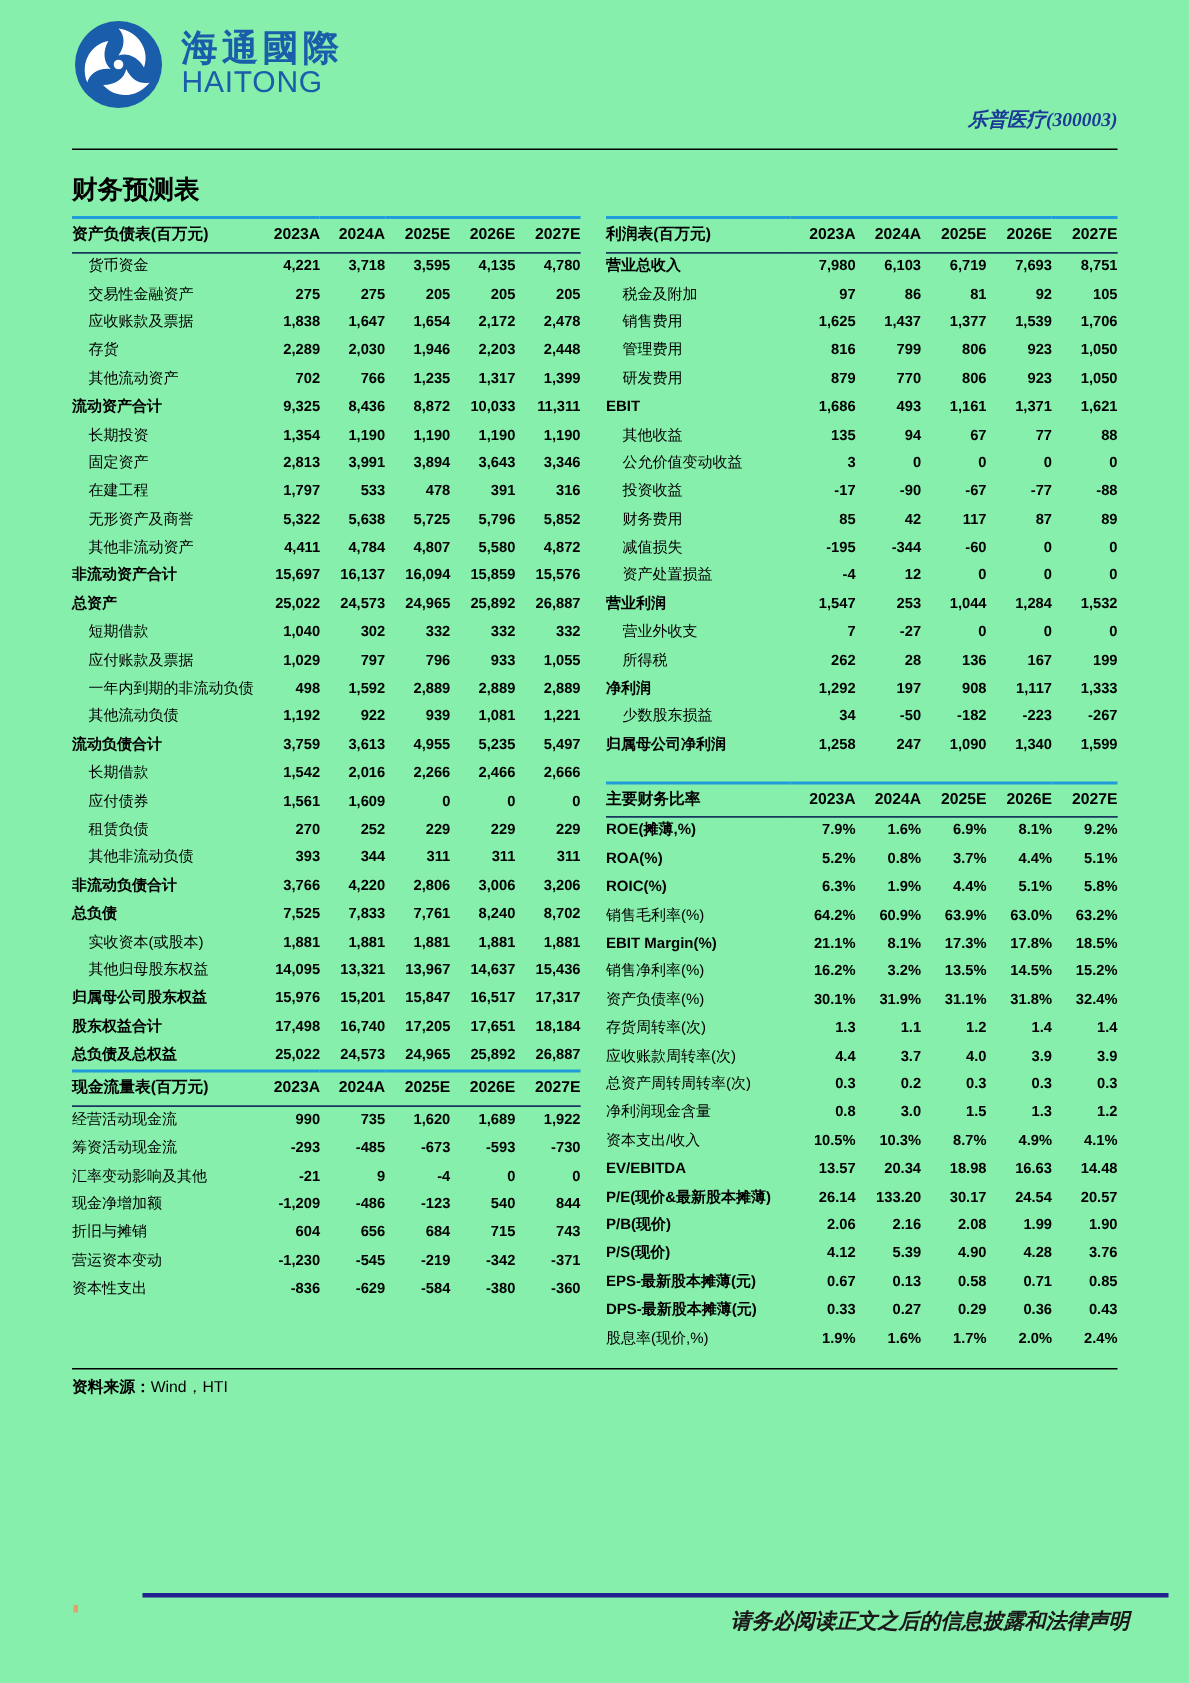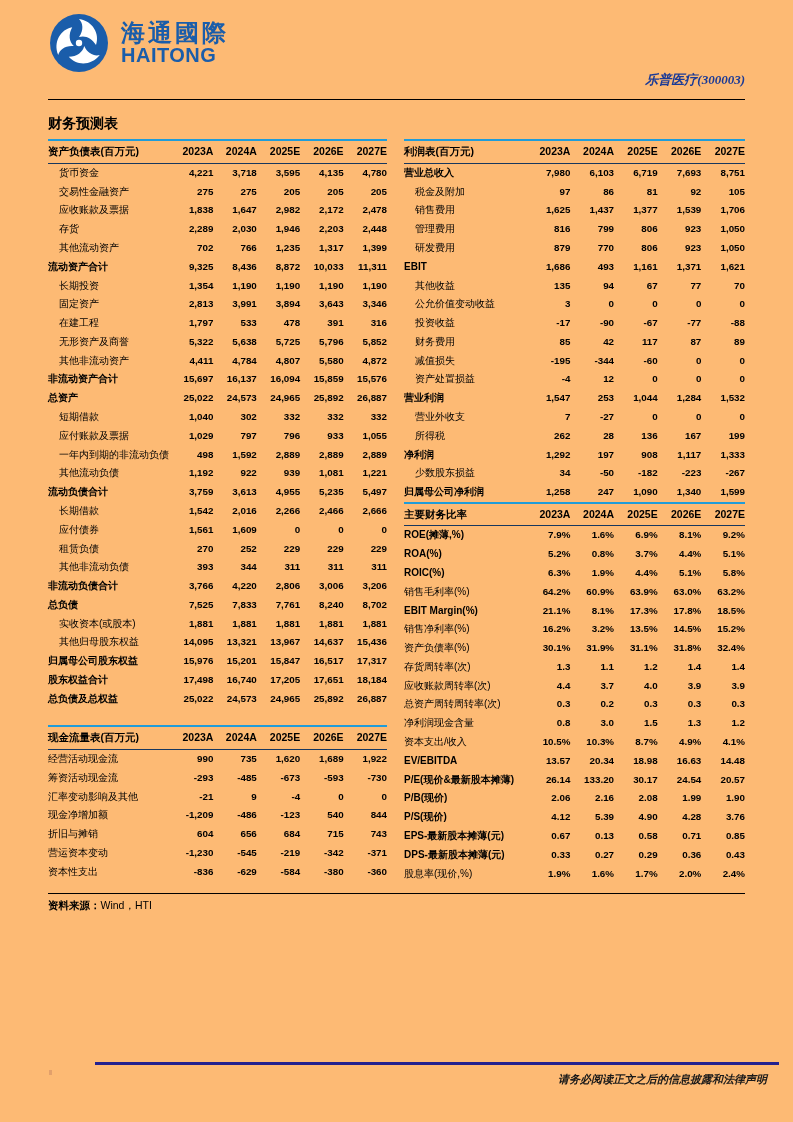--- a/index.html
+++ b/index.html
@@ -1,61 +1,61 @@
 <!DOCTYPE html>
 <html style="--accent: #1F9CD9; --hdr-rule: #17375E; --brand: #1A5DAA; --stock: #1B3A96; --footer-navy: #23218F;"><head>
 <meta charset="utf-8">
 <style>
   :root{
     --accent:#1F9CD9; --hdr-rule:#17375E; --brand:#1A5DAA;
     --stock:#1B3A96; --footer-navy:#23218F;
   }
   *{box-sizing:border-box;}
   body{margin:0;background:#fff;}
-  .page{position:relative;width:793px;height:1122px;background:#fdba74;overflow:hidden;
+  .page{position:relative;width:793px;height:1122px;background:#86efac;overflow:hidden;
         font-family:"Liberation Sans","DejaVu Sans",sans-serif;color:#000;
         padding:12px 48px 0 48px;}
   
   .top{display:flex;justify-content:space-between;align-items:flex-end;
        height:88px;border-bottom:1.5px solid #000;padding-bottom:8px;}
   .logo{display:flex;gap:11px;align-items:center;align-self:flex-start;}
   .logo-text{color:var(--brand);line-height:1.02;}
   .logo-cn{font-size:24px;font-weight:700;letter-spacing:3px;}
-  .logo-en{font-size:20px;font-weight:700;letter-spacing:.5px;}
+  .logo-en{font-size:20px;font-weight:400;letter-spacing:.5px;}
   .stock{font-family:"Liberation Serif","DejaVu Serif",serif;font-style:italic;
          font-weight:700;font-size:13px;color:var(--stock);padding-bottom:2px;}
   
-  .fin-title{font-size:14px;font-weight:700;margin:15px 0 6px 0;}
+  .fin-title{font-size:17px;font-weight:700;margin:15px 0 6px 0;}
   
   .columns{display:flex;gap:17px;align-items:flex-start;}
   .col-left{width:340px;}
   .col-right{width:342px;}
   table{border-collapse:collapse;width:100%;table-layout:fixed;}
   col.c-lbl{width:36%;} col.c-num{width:12.8%;}
   th{border-top:2.5px solid var(--accent);border-bottom:1.3px solid var(--hdr-rule);
      font-size:10.5px;font-weight:700;padding:4px 0 4.5px 0;line-height:13px;}
   th.lbl{text-align:left;} th.num,td.num{text-align:right;}
   td{font-size:10px;padding:2.4px 0;line-height:14px;vertical-align:bottom;}
   td.num{font-weight:700;font-size:9.8px;}
   td.lbl{font-weight:400;}
   td.lbl.ind{padding-left:11px;}
   td.lbl.lb{font-weight:700;}
   tr.bold td{font-weight:700;}
-  .tbl-gap-lg{margin-top:17px;}
-  .tbl-gap-sm{}
+  .tbl-gap-lg{margin-top:0;}
+  .tbl-gap-sm{margin-top:14px;}
   
   .bottom-rule{border-top:1.3px solid #000;margin-top:10px;}
   .source{font-size:10.5px;margin-top:5px;}
   .source .src-label{font-weight:700;}
   
   .footer{position:absolute;left:0;right:0;top:1062px;}
   .footer-rule{margin-left:95px;margin-right:14px;border-top:3.5px solid var(--footer-navy);}
-  .footer-text{text-align:right;padding-right:26px;margin-top:7px;
+  .footer-text{text-align:right;padding-right:40px;margin-top:7px;
                font-family:"Liberation Serif","DejaVu Serif",serif;font-style:italic;
-               font-weight:600;font-size:11px;color:#1a1a1a;}
+               font-weight:600;font-size:14px;color:#1a1a1a;}
   .artifact{position:absolute;left:49px;top:1070px;width:3px;height:5px;background:#E2A06B;}
 </style>
 </head>
 <body>
 
 <div class="page">
 
   <header class="top">
     <div class="logo">
       <svg width="62" height="62" viewBox="0 0 62 62">
@@ -112,21 +112,21 @@
               <td class="num">275</td>
               <td class="num">275</td>
               <td class="num">205</td>
               <td class="num">205</td>
               <td class="num">205</td>
             </tr>
             <tr>
               <td class="lbl ind">应收账款及票据</td>
               <td class="num">1,838</td>
               <td class="num">1,647</td>
-              <td class="num">2,982</td>
+              <td class="num">1,654</td>
               <td class="num">2,172</td>
               <td class="num">2,478</td>
             </tr>
             <tr>
               <td class="lbl ind">存货</td>
               <td class="num">2,289</td>
               <td class="num">2,030</td>
               <td class="num">1,946</td>
               <td class="num">2,203</td>
               <td class="num">2,448</td>
@@ -480,21 +480,21 @@
               <td class="num">1,161</td>
               <td class="num">1,371</td>
               <td class="num">1,621</td>
             </tr>
             <tr>
               <td class="lbl ind">其他收益</td>
               <td class="num">135</td>
               <td class="num">94</td>
               <td class="num">67</td>
               <td class="num">77</td>
-              <td class="num">70</td>
+              <td class="num">88</td>
             </tr>
             <tr>
               <td class="lbl ind">公允价值变动收益</td>
               <td class="num">3</td>
               <td class="num">0</td>
               <td class="num">0</td>
               <td class="num">0</td>
               <td class="num">0</td>
             </tr>
             <tr>

